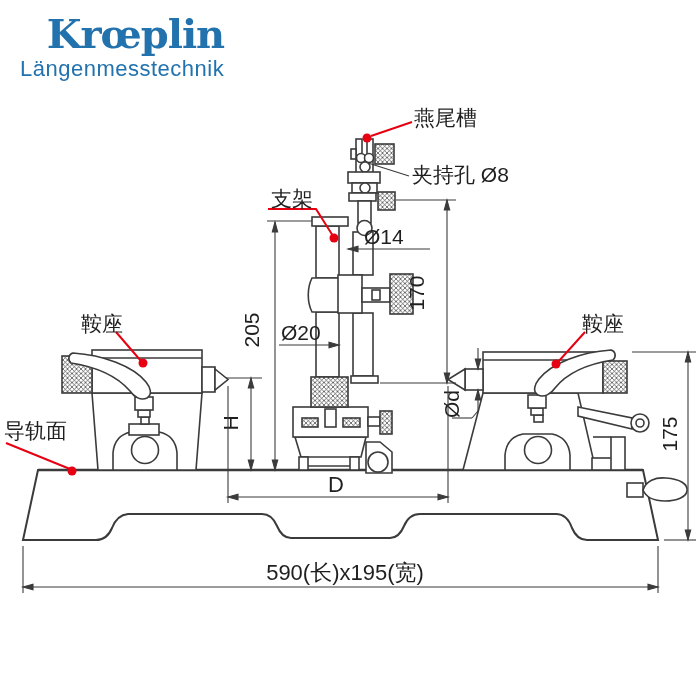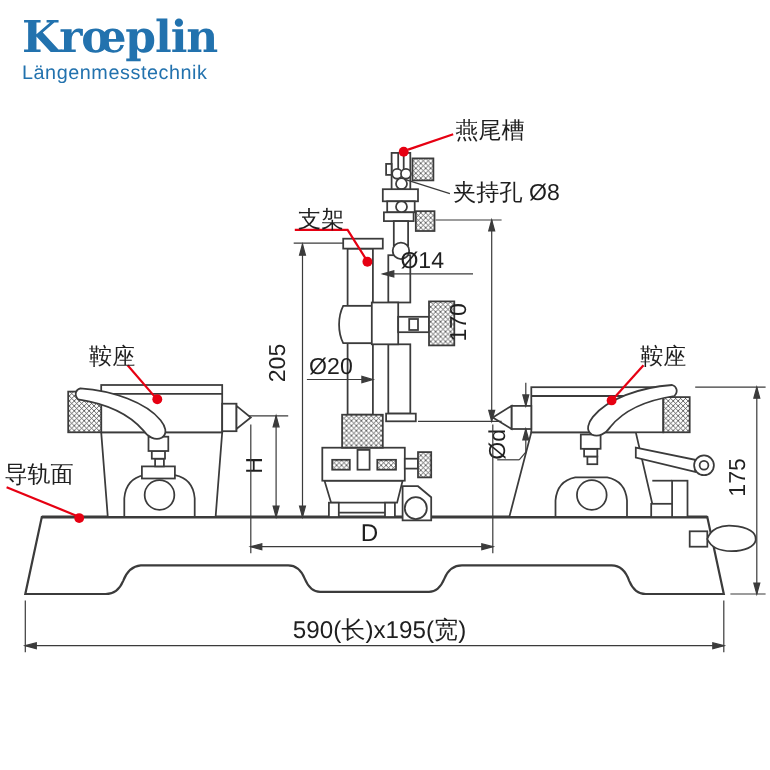--- a/index.html
+++ b/index.html
@@ -1,21 +1,21 @@
 <!DOCTYPE html>
 <html><head>
 <meta charset="utf-8">
 <style>
   html,body{margin:0;padding:0;background:#fff;}
   .canvas{position:relative;width:700px;height:700px;background:#ffffff;overflow:hidden;
-          font-family:"Liberation Sans", sans-serif;}
+          font-family:"Liberation Sans", sans-serif;text-align:right;}
   .logo{position:absolute;left:20px;top:14px;}
   .logo .brand{font-family:"DejaVu Serif", serif;font-weight:bold;font-size:40px;
                letter-spacing:-1px;color:#2272ae;line-height:1.0;}
-  .logo .sub{font-family:"Liberation Sans", sans-serif;font-size:18px;letter-spacing:.5px;
+  .logo .sub{font-family:"Liberation Sans", sans-serif;font-size:22px;letter-spacing:.5px;
              color:#2272ae;margin-top:2px;font-weight:500;}
   svg text{font-family:"Liberation Sans", sans-serif;fill:#1f1f1f;}
   svg .cn{font-size:21px;}
   svg .dim{font-size:21px;}
   svg .big{font-size:22px;}
 </style>
 </head>
 <body>
 
 <div class="canvas">

